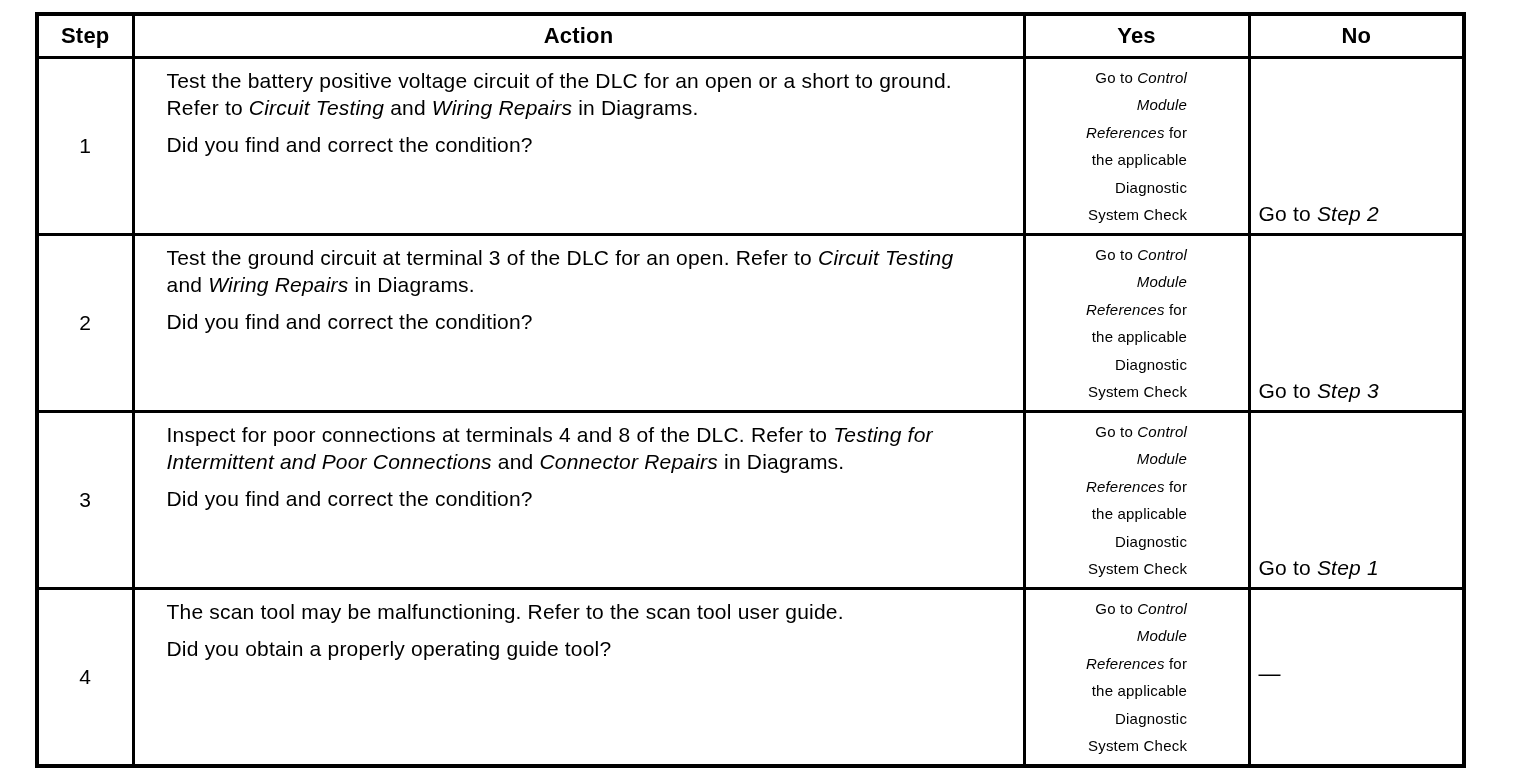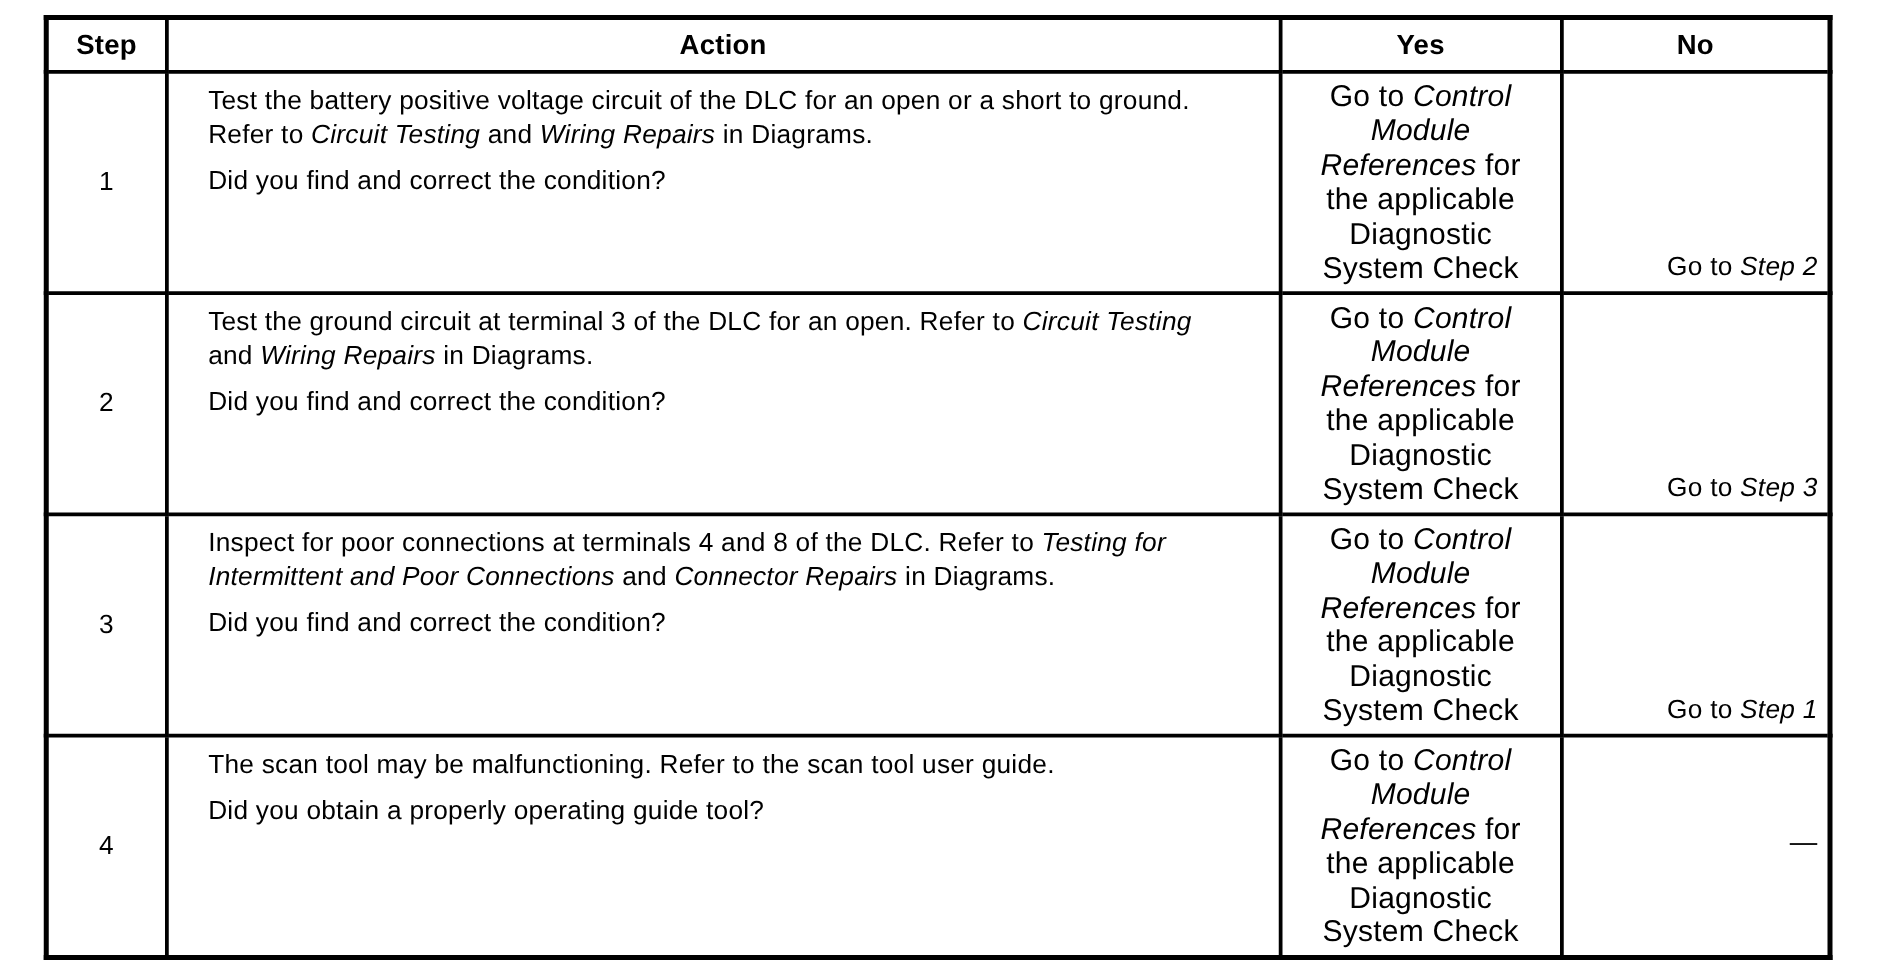--- a/index.html
+++ b/index.html
@@ -63,29 +63,29 @@
   td.action p {
     margin: 0 0 10px 0;
   }
   td.yes {
     vertical-align: top;
     text-align: center;
     padding: 5px 6px 4px 6px;
   }
   .yes-text {
     display: inline-block;
-    font-size: 24px;
+    font-size: 15px;
     line-height: 27.5px;
     letter-spacing: 0.2px;
-    text-align: center;
+    text-align: right;
     max-width: 200px;
   }
   td.no {
     vertical-align: bottom;
-    text-align: right;
+    text-align: left;
     font-size: 21px;
     line-height: 27px;
     letter-spacing: 0.2px;
     padding: 4px 8px 6px 8px;
   }
   td.no.middle {
     vertical-align: middle;
     font-size: 22px;
     padding-bottom: 10px;
   }

